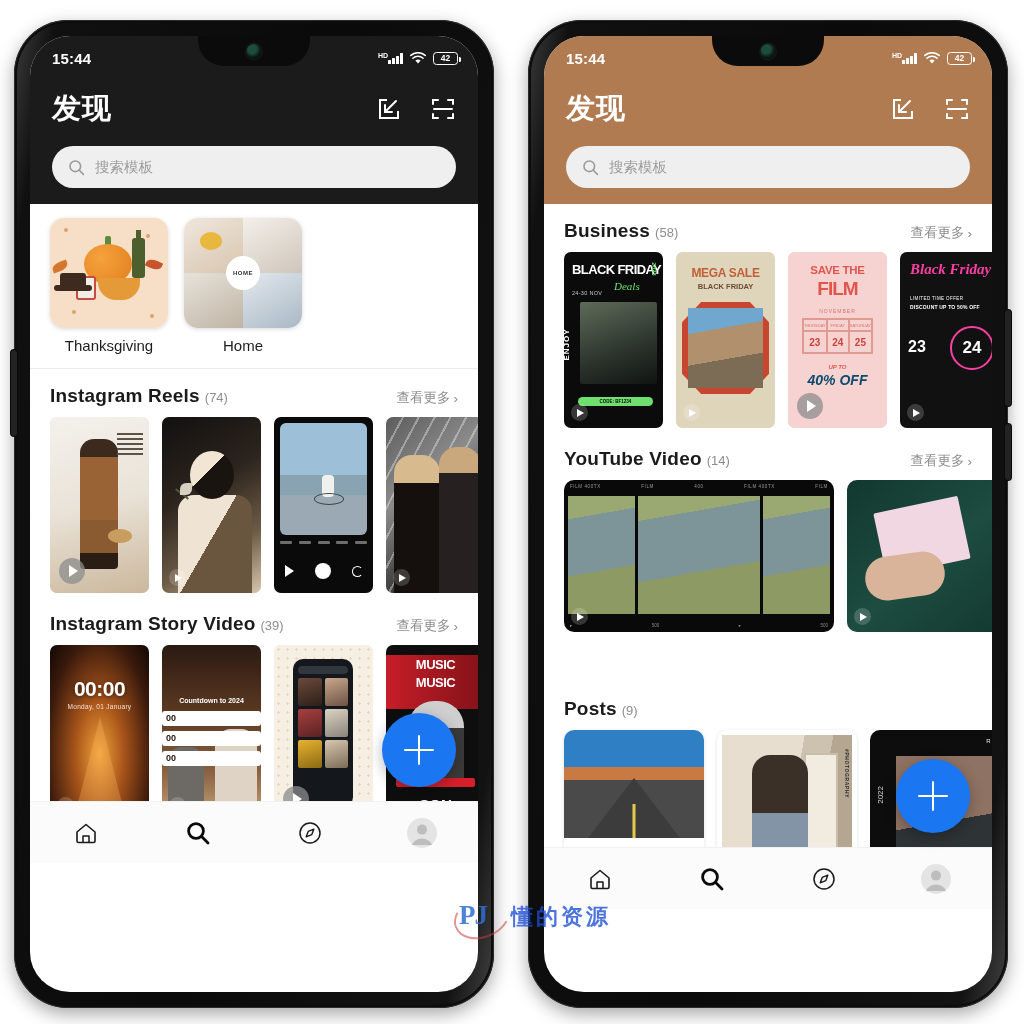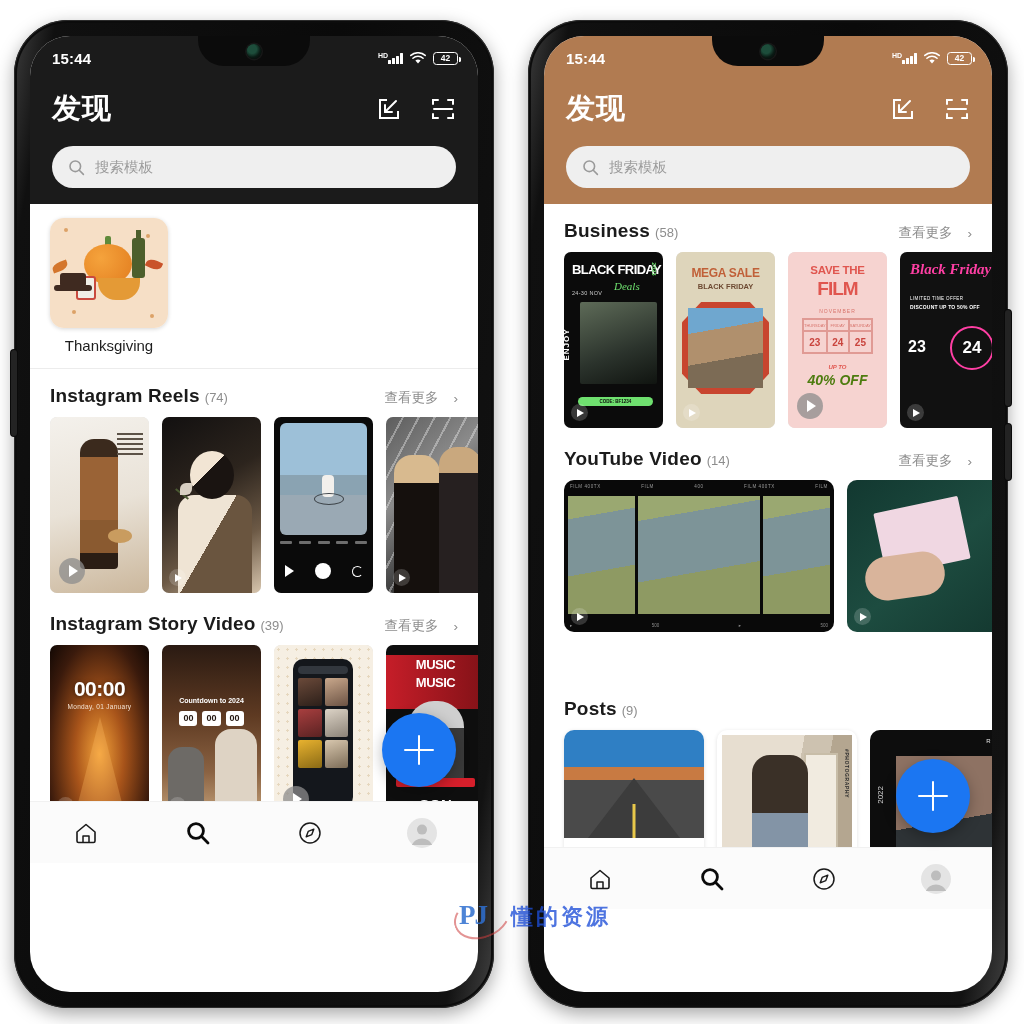--- a/index.html
+++ b/index.html
@@ -98,21 +98,21 @@
     width:118px; height:110px; border-radius:14px; overflow:hidden; position:relative;
     box-shadow:0 1px 4px rgba(0,0,0,.16);
   }
   .cat-label{ text-align:center; font-size:15px; color:#1d1d1d; margin-top:9px; }
   .cat-sep{ height:1px; background:#ececec; margin:4px 0 0; }
 
   
   .sec-head{ display:flex; align-items:baseline; justify-content:space-between; padding:16px 20px 10px; }
   .sec-title{ font-size:19px; font-weight:700; color:#1b1b1b; letter-spacing:.2px; }
   .sec-count{ font-size:13px; color:#8d8d8d; margin-left:5px; font-weight:400; }
-  .sec-more{ font-size:13.5px; color:#8d8d8d; display:flex; align-items:center; gap:15px; }
+  .sec-more{ font-size:13.5px; color:#8d8d8d; display:flex; align-items:center; gap:3px; }
 
   
   .row{ display:flex; gap:13px; padding:0 20px 4px; }
   .card{ flex:0 0 auto; border-radius:10px; overflow:hidden; position:relative; background:#ddd; }
   .card.v{ width:99px; height:176px;border-radius:7px; }
   .card.wide{ width:270px; height:152px; }
   .card.sq{ width:140px; height:175px; }
   .play{
     position:absolute; left:7px; bottom:7px; width:17px; height:17px; border-radius:50%;
     background:rgba(255,255,255,.18); display:flex; align-items:center; justify-content:center;
@@ -242,21 +242,21 @@
   
   .a-s1{ background:radial-gradient(ellipse at 50% 62%, #f2a23a 0%, #a8541a 35%, #3a1a0c 75%, #120804 100%); }
   .a-s1 .big{ position:absolute; left:0; right:0; top:32px; text-align:center; color:#fff;
       font-size:21px; font-weight:800; letter-spacing:-.5px; text-shadow:0 1px 4px rgba(0,0,0,.6);}
   .a-s1 .sub{ position:absolute; left:0; right:0; top:58px; text-align:center; color:#f3e2d2; font-size:6.5px; letter-spacing:.3px;}
   .a-s1 .spire{ position:absolute; left:50%; transform:translateX(-50%); bottom:18px; width:0;height:0;
       border-left:22px solid transparent; border-right:22px solid transparent; border-bottom:86px solid rgba(255,190,100,.3);}
 
   .a-s2{ background:linear-gradient(180deg,#2a1a12 0%,#5e3a22 40%,#8a6242 72%,#c9a77f 100%); }
   .a-s2 .ttl{ position:absolute; left:0; right:0; top:52px; text-align:center; color:#fff; font-size:7px; font-weight:700;}
-  .a-s2 .nums{ position:absolute; left:0; right:0; top:66px; display:flex; justify-content:center; gap:5px;}
+  .a-s2 .nums{ position:absolute; left:0; right:0; top:66px; display:flex; justify-content:center; gap:5px;flex-direction:column;}
   .a-s2 .nums b{ background:#fff; color:#23160f; font-size:9px; border-radius:3px; padding:3px 4px; line-height:1;}
   .a-s2 .p1{ position:absolute; left:6px; bottom:0; width:36px; height:74px; background:#6d6a66; border-radius:14px 14px 0 0;}
   .a-s2 .p2{ position:absolute; right:4px; bottom:0; width:42px; height:92px; background:#ded3c4; border-radius:16px 16px 0 0;}
 
   .a-s3{ background:#f6efe3; }
   .a-s3 .dots{ position:absolute; inset:0;
       background-image:radial-gradient(#d8c49f 1.2px, transparent 1.2px);
       background-size:9px 9px; opacity:.55;}
   .a-s3 .ph{ position:absolute; left:19px; top:14px; width:60px; height:148px; background:#14171c; border-radius:10px; padding:7px 5px;}
   .a-s3 .sbar{ height:8px; background:#32373e; border-radius:4px; margin-bottom:4px;}
@@ -298,21 +298,21 @@
   .a-b3 .t1{ position:absolute; left:0; right:0; top:12px; text-align:center; color:#e0564f; font-size:11.5px; font-weight:800; letter-spacing:-.3px;}
   .a-b3 .t2{ position:absolute; left:0; right:0; top:26px; text-align:center; color:#e0564f; font-size:19px; font-weight:800; letter-spacing:-1px;}
   .a-b3 .mon{ position:absolute; left:0; right:0; top:56px; text-align:center; color:#d8746c; font-size:5px; letter-spacing:1px;}
   .a-b3 .tbl{ position:absolute; left:14px; right:14px; top:66px; height:36px; border:1px solid #e09a94;
       display:grid; grid-template-columns:1fr 1fr 1fr; grid-template-rows:12px 1fr;}
   .a-b3 .tbl i{ border:.5px solid #e09a94; display:flex; align-items:center; justify-content:center;
       color:#d8746c; font-size:4px; font-style:normal;}
   .a-b3 .tbl b{ border:.5px solid #e09a94; display:flex; align-items:center; justify-content:center;
       color:#c9443d; font-size:10px;}
   .a-b3 .upto{ position:absolute; left:0; right:0; top:112px; text-align:center; color:#e0564f; font-size:6px; font-weight:700; font-style:italic;}
-  .a-b3 .off{ position:absolute; left:0; right:0; top:120px; text-align:center; color:#4d7c0f; font-size:14px; font-weight:800; font-style:italic;}
+  .a-b3 .off{ position:absolute; left:0; right:0; top:120px; text-align:center; color:#0c4a6e; font-size:14px; font-weight:800; font-style:italic;}
 
   .a-b4{ background:#111; }
   .a-b4 .bf{ position:absolute; left:10px; top:10px; color:#ff3fa4; font-size:15px; font-weight:800;
       font-family:"Liberation Serif",serif; font-style:italic; line-height:1;}
   .a-b4 .l1{ position:absolute; left:10px; top:44px; color:#fff; font-size:4.5px; letter-spacing:.4px;}
   .a-b4 .l2{ position:absolute; left:10px; top:52px; color:#fff; font-size:5px; font-weight:700; letter-spacing:.2px;}
   .a-b4 .ring{ position:absolute; left:50px; top:74px; width:44px; height:44px; border-radius:50%;
       border:2px solid #ff3fa4; display:flex; align-items:center; justify-content:center; color:#fff; font-size:17px; font-weight:700;}
   .a-b4 .d23{ position:absolute; left:8px; top:86px; color:#fff; font-size:16px; font-weight:700;}
 
@@ -442,20 +442,34 @@
                   <div class="hat"></div>
                   <div class="hatb"></div>
                 <div class="lf1"></div>
                   <div class="lf2"></div>
               </div>
             </div>
             <div class="cat-label">Thanksgiving</div>
           </div>
 
 
+          <div class="cat">
+            <div class="cat-thumb clip">
+              <div class="art a-home">
+                <div class="q q1">
+                    <div class="flow"></div>
+                  </div>
+                  <div class="q q2"></div>
+                <div class="q q3"></div>
+                  <div class="q q4"></div>
+                <div class="badge">HOME</div>
+              </div>
+            </div>
+            <div class="cat-label">Home</div>
+          </div>
         </div>
         <div class="cat-sep"></div>
 
         <div class="sec-head">
           <div style="display:flex;align-items:baseline;">
             <span class="sec-title">Instagram Reels</span>
             <span class="sec-count">(74)</span>
           </div>
           <div class="sec-more">
             <span>查看更多</span>

